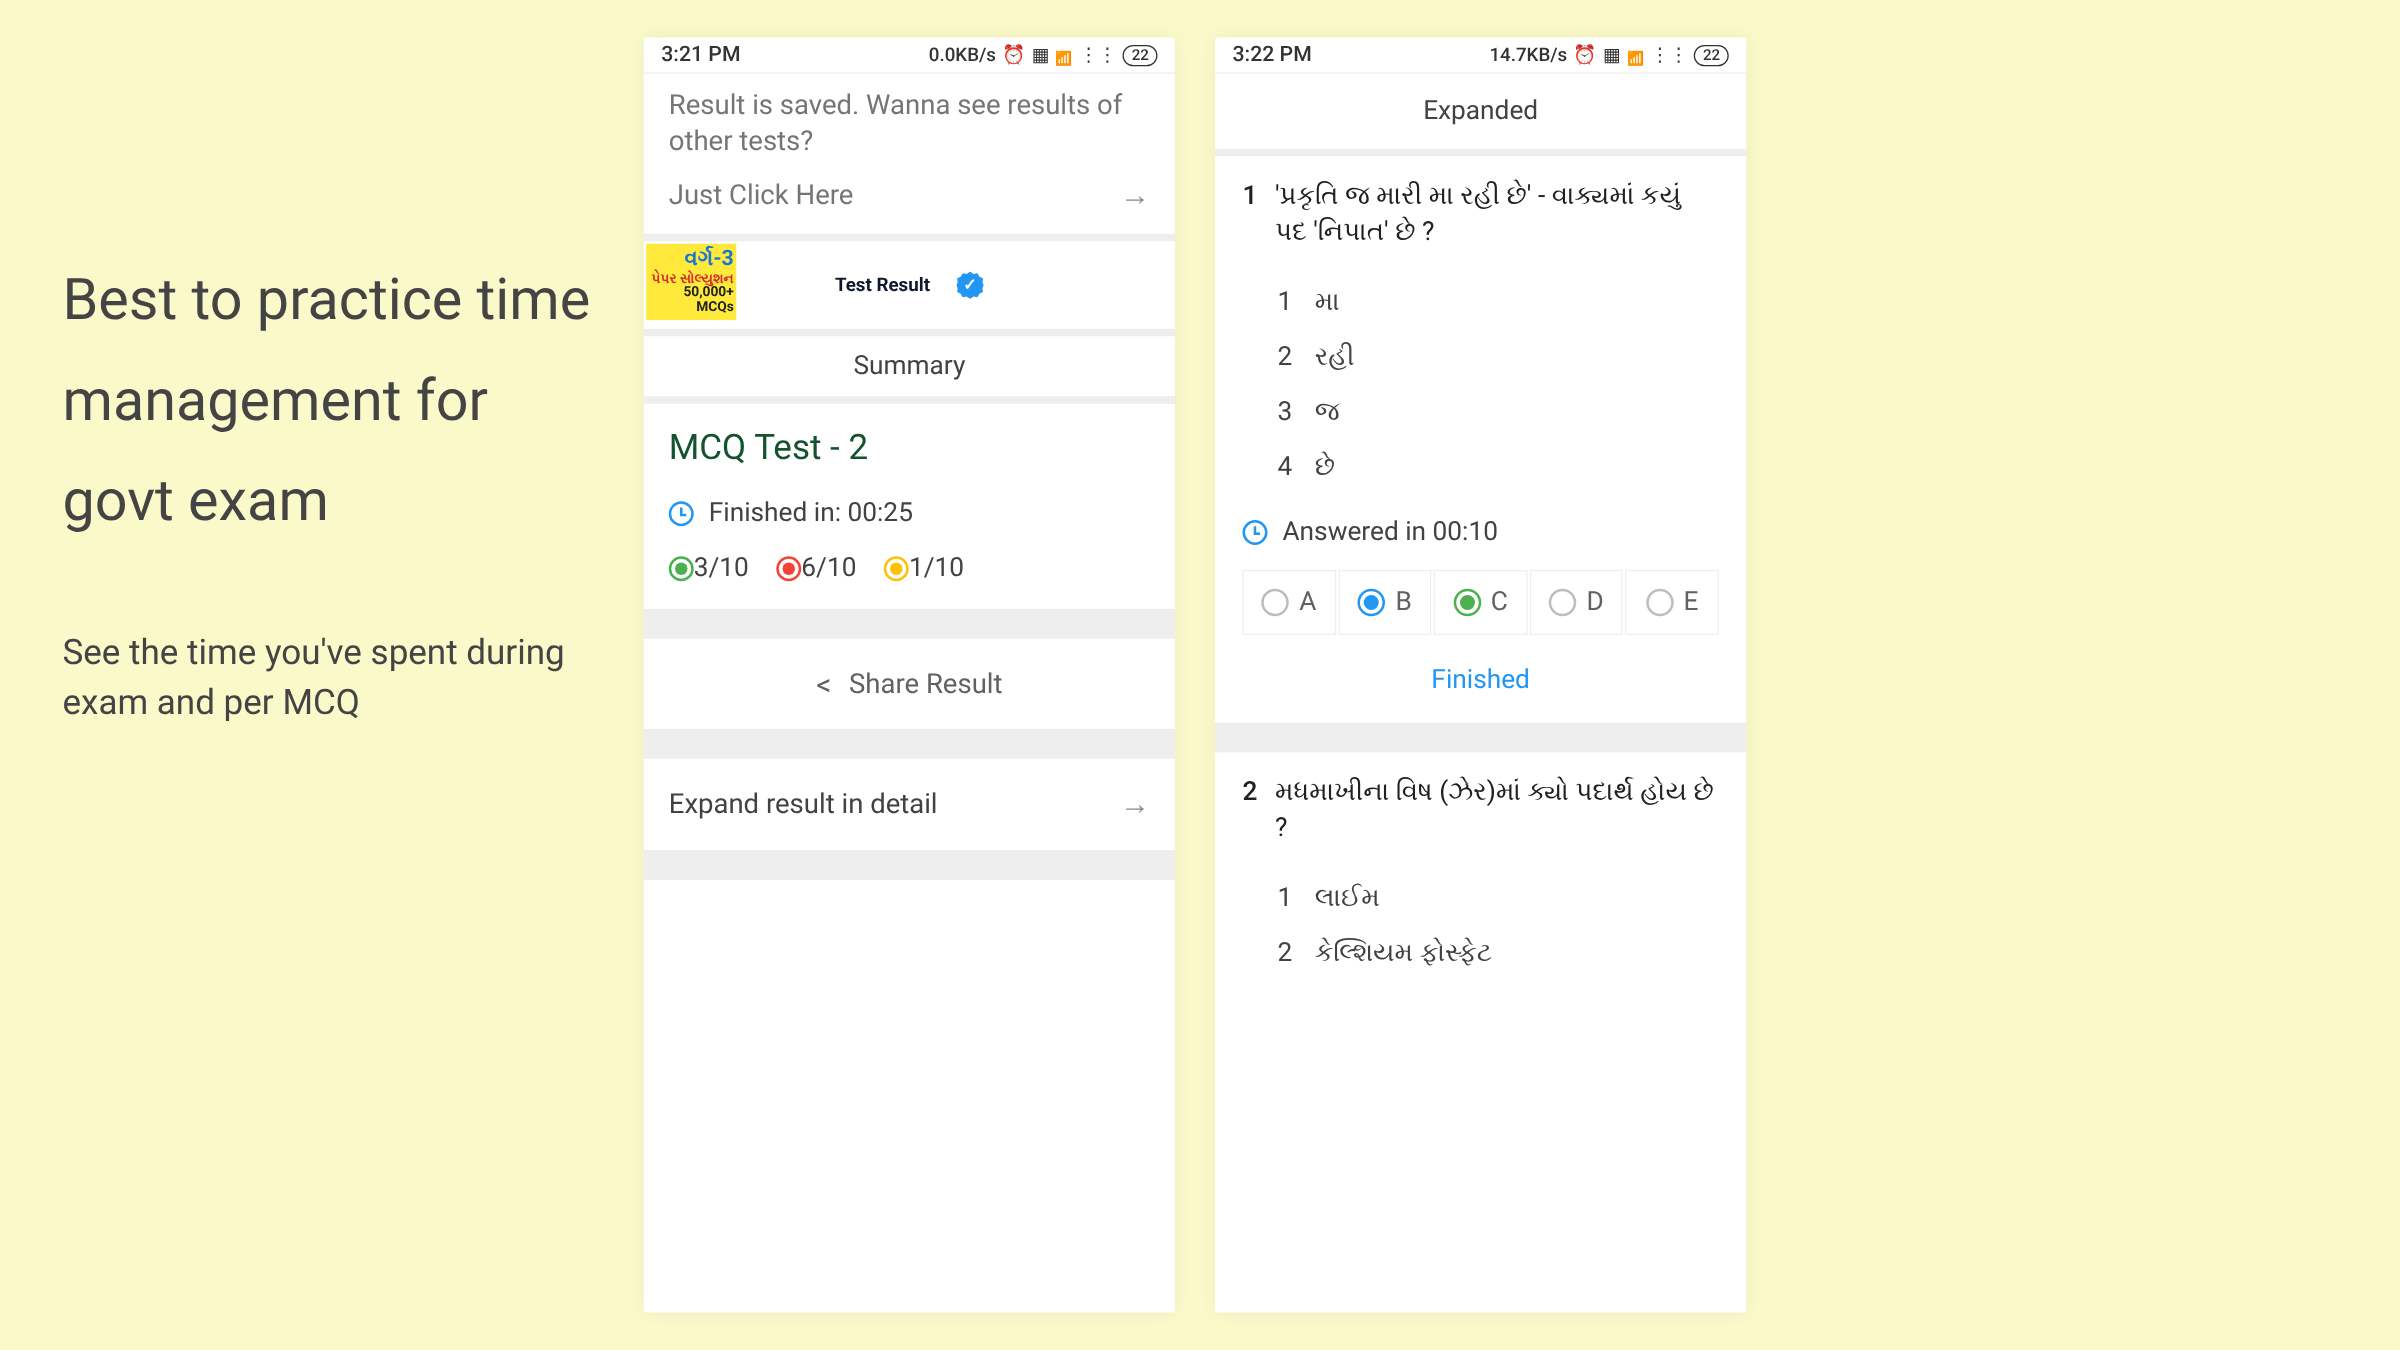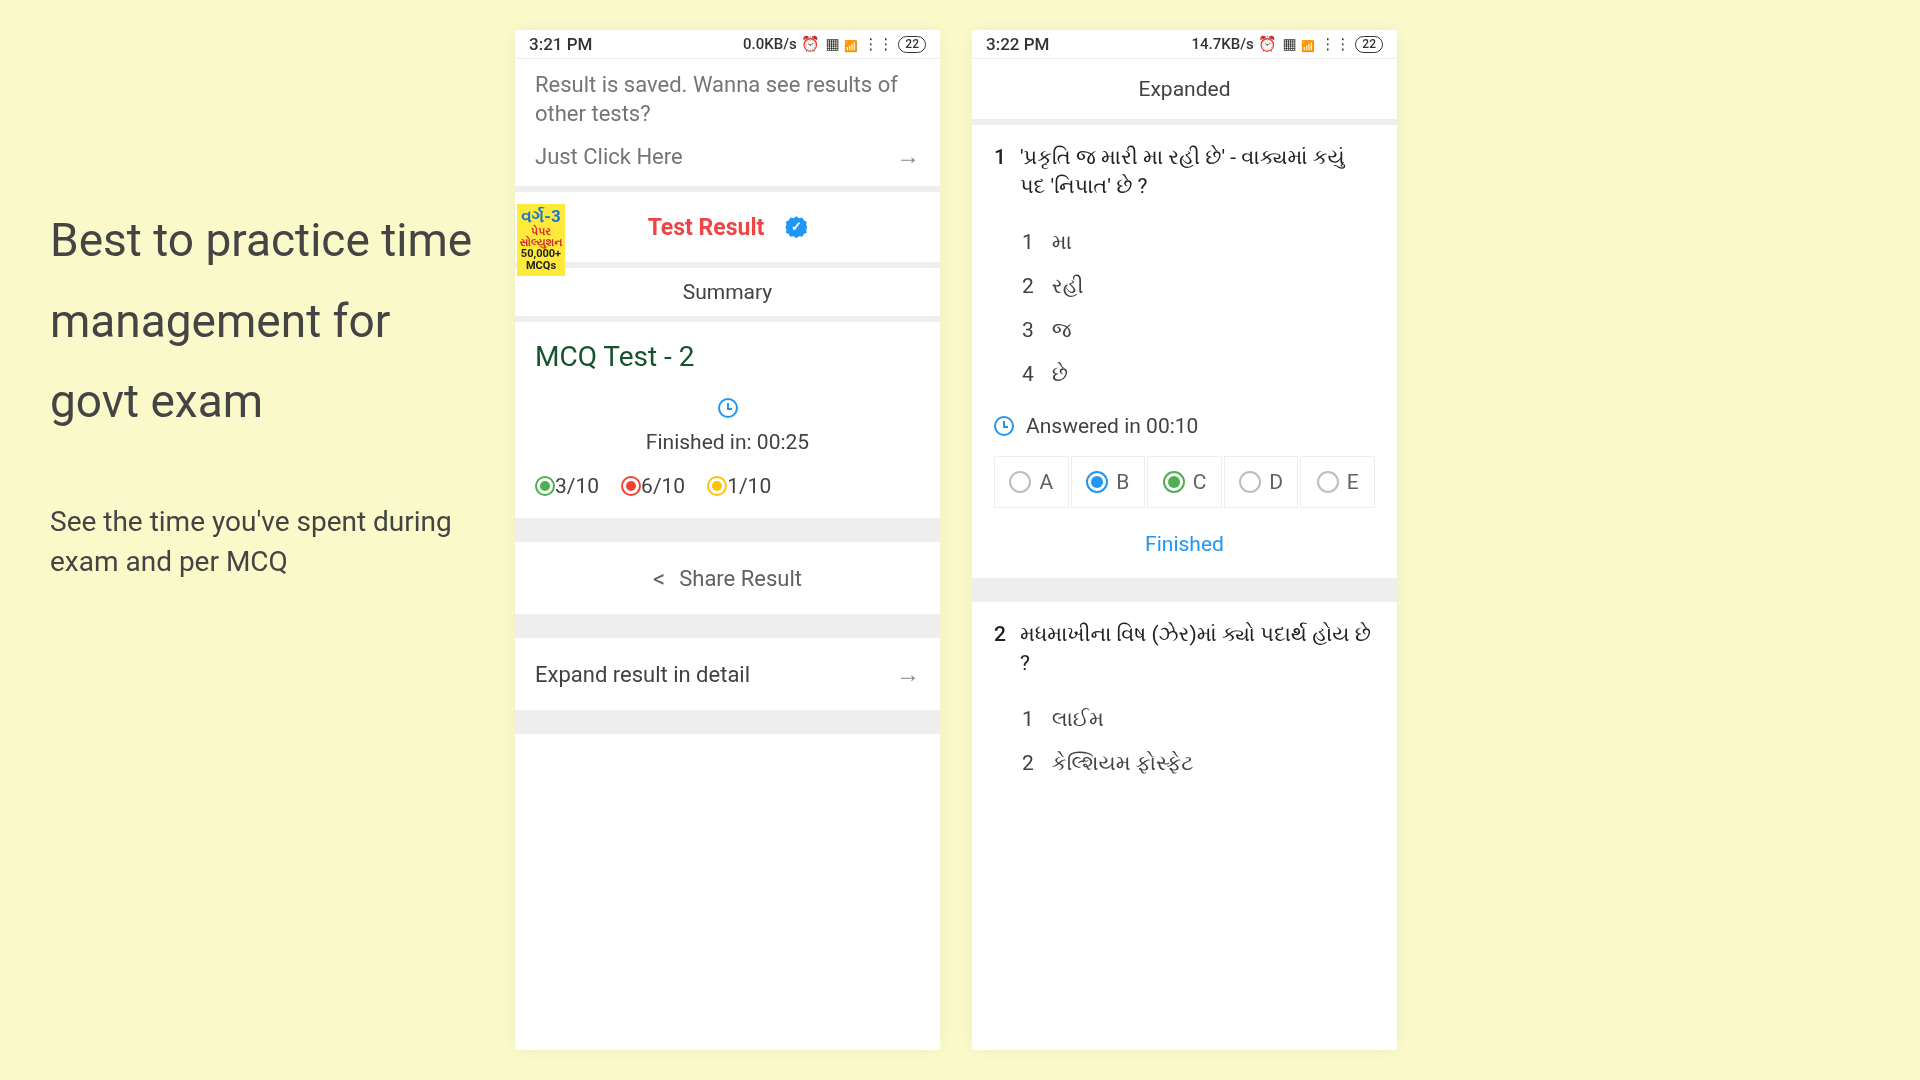--- a/index.html
+++ b/index.html
@@ -13,32 +13,32 @@
 .statusbar { display:flex; justify-content:space-between; align-items:center; padding:4px 14px; font-size:17px; color:#333; font-weight:500;}
 .status-icons { display:flex; align-items:flex-end; gap:5px; font-size:15px;}
 .divider-thick { height:24px; background:#eee; }
 .divider-thin { height:6px; background:#eee; }
 .divider-line { height:1px; background:#eee; }
 .notice { padding:12px 20px 6px 20px; }
 .notice-text { font-size:22px; color:#757575; line-height:1.3;}
 .clicklink { padding:8px 20px 16px 20px; display:flex; justify-content:space-between; align-items:center; font-size:22px; color:#757575;}
 .arrow { font-size:24px; color:#8a8a8a; }
 .resultheader { position:relative; height:70px; display:flex; justify-content:center; align-items:center; }
-.badge-box { position:absolute; left:2px; top:12px; width:48px; background:#ffea3b; padding:2px 2px 4px 2px; text-align:center;}
+.badge-box { position:absolute; left:2px; top:2px; width:72px; background:#ffea3b; padding:2px 2px 4px 2px; text-align:right;}
 .badge-l1 { color:#1976d2; font-size:17px; font-weight:700; }
 .badge-l2 { color:#d32f2f; font-size:11px; font-weight:700; line-height:1;}
 .badge-l3 { color:#222; font-size:11px; font-weight:700; line-height:1.1;}
-.resultheader h2 { font-size:23px; font-weight:700; color:#ef4444; display:flex; align-items:center; gap:21px;}
+.resultheader h2 { font-size:15px; font-weight:700; color:#0f172a; display:flex; align-items:center; gap:21px;}
 .verified { display:inline-block; width:22px; height:22px; background:#2196f3; clip-path: polygon(50% 0%, 62% 9%, 77% 6%, 84% 19%, 97% 25%, 95% 40%, 100% 50%, 95% 60%, 97% 75%, 84% 81%, 77% 94%, 62% 91%, 50% 100%, 38% 91%, 23% 94%, 16% 81%, 3% 75%, 5% 60%, 0% 50%, 5% 40%, 3% 25%, 16% 19%, 23% 6%, 38% 9%); position:relative;}
 .verified::after{content:"✓"; color:#fff; font-size:13px; font-weight:bold; position:absolute; left:50%; top:50%; transform:translate(-50%,-52%);}
 .section-title { text-align:center; padding:12px 0; font-size:21px; color:#424242; }
 .exam-block { padding:18px 20px 4px 20px; }
 .exam-name { font-size:22px; color:#424242; line-height:1.35; margin-bottom:24px;}
 .test-name { font-size:28px; color:#14532d; margin-bottom:21px;}
-.time-row { display:flex; align-items:center; gap:12px; padding:0 20px 14px 20px; font-size:21px; color:#424242;flex-direction:column;}
+.time-row { display:flex; align-items:center; gap:12px; padding:0 20px 14px 20px; font-size:21px; color:#424242;}
 .score-row { display:flex; align-items:center; gap:22px; padding:6px 20px 20px 20px; font-size:21px; color:#424242;}
 .dot { width:20px; height:20px; border-radius:50%; border:2.5px solid; display:inline-block; position:relative;}
 .dot::after { content:""; position:absolute; inset:3px; border-radius:50%; background:currentColor;}
 .dot-green { color:#4caf50; border-color:#4caf50;}
 .dot-red { color:#f44336; border-color:#f44336;}
 .dot-amber { color:#ffc107; border-color:#ffc107;}
 .score-item { display:flex; align-items:center; }
 .share-row { padding:22px 0; display:flex; justify-content:center; align-items:center; gap:14px; font-size:22px; color:#616161;}
 .expand-row { padding:22px 20px; display:flex; justify-content:space-between; align-items:center; font-size:22px; color:#424242;}
 .clock-icon { width:20px; height:20px; border:2.5px solid #2196f3; border-radius:50%; position:relative; display:inline-block;}

